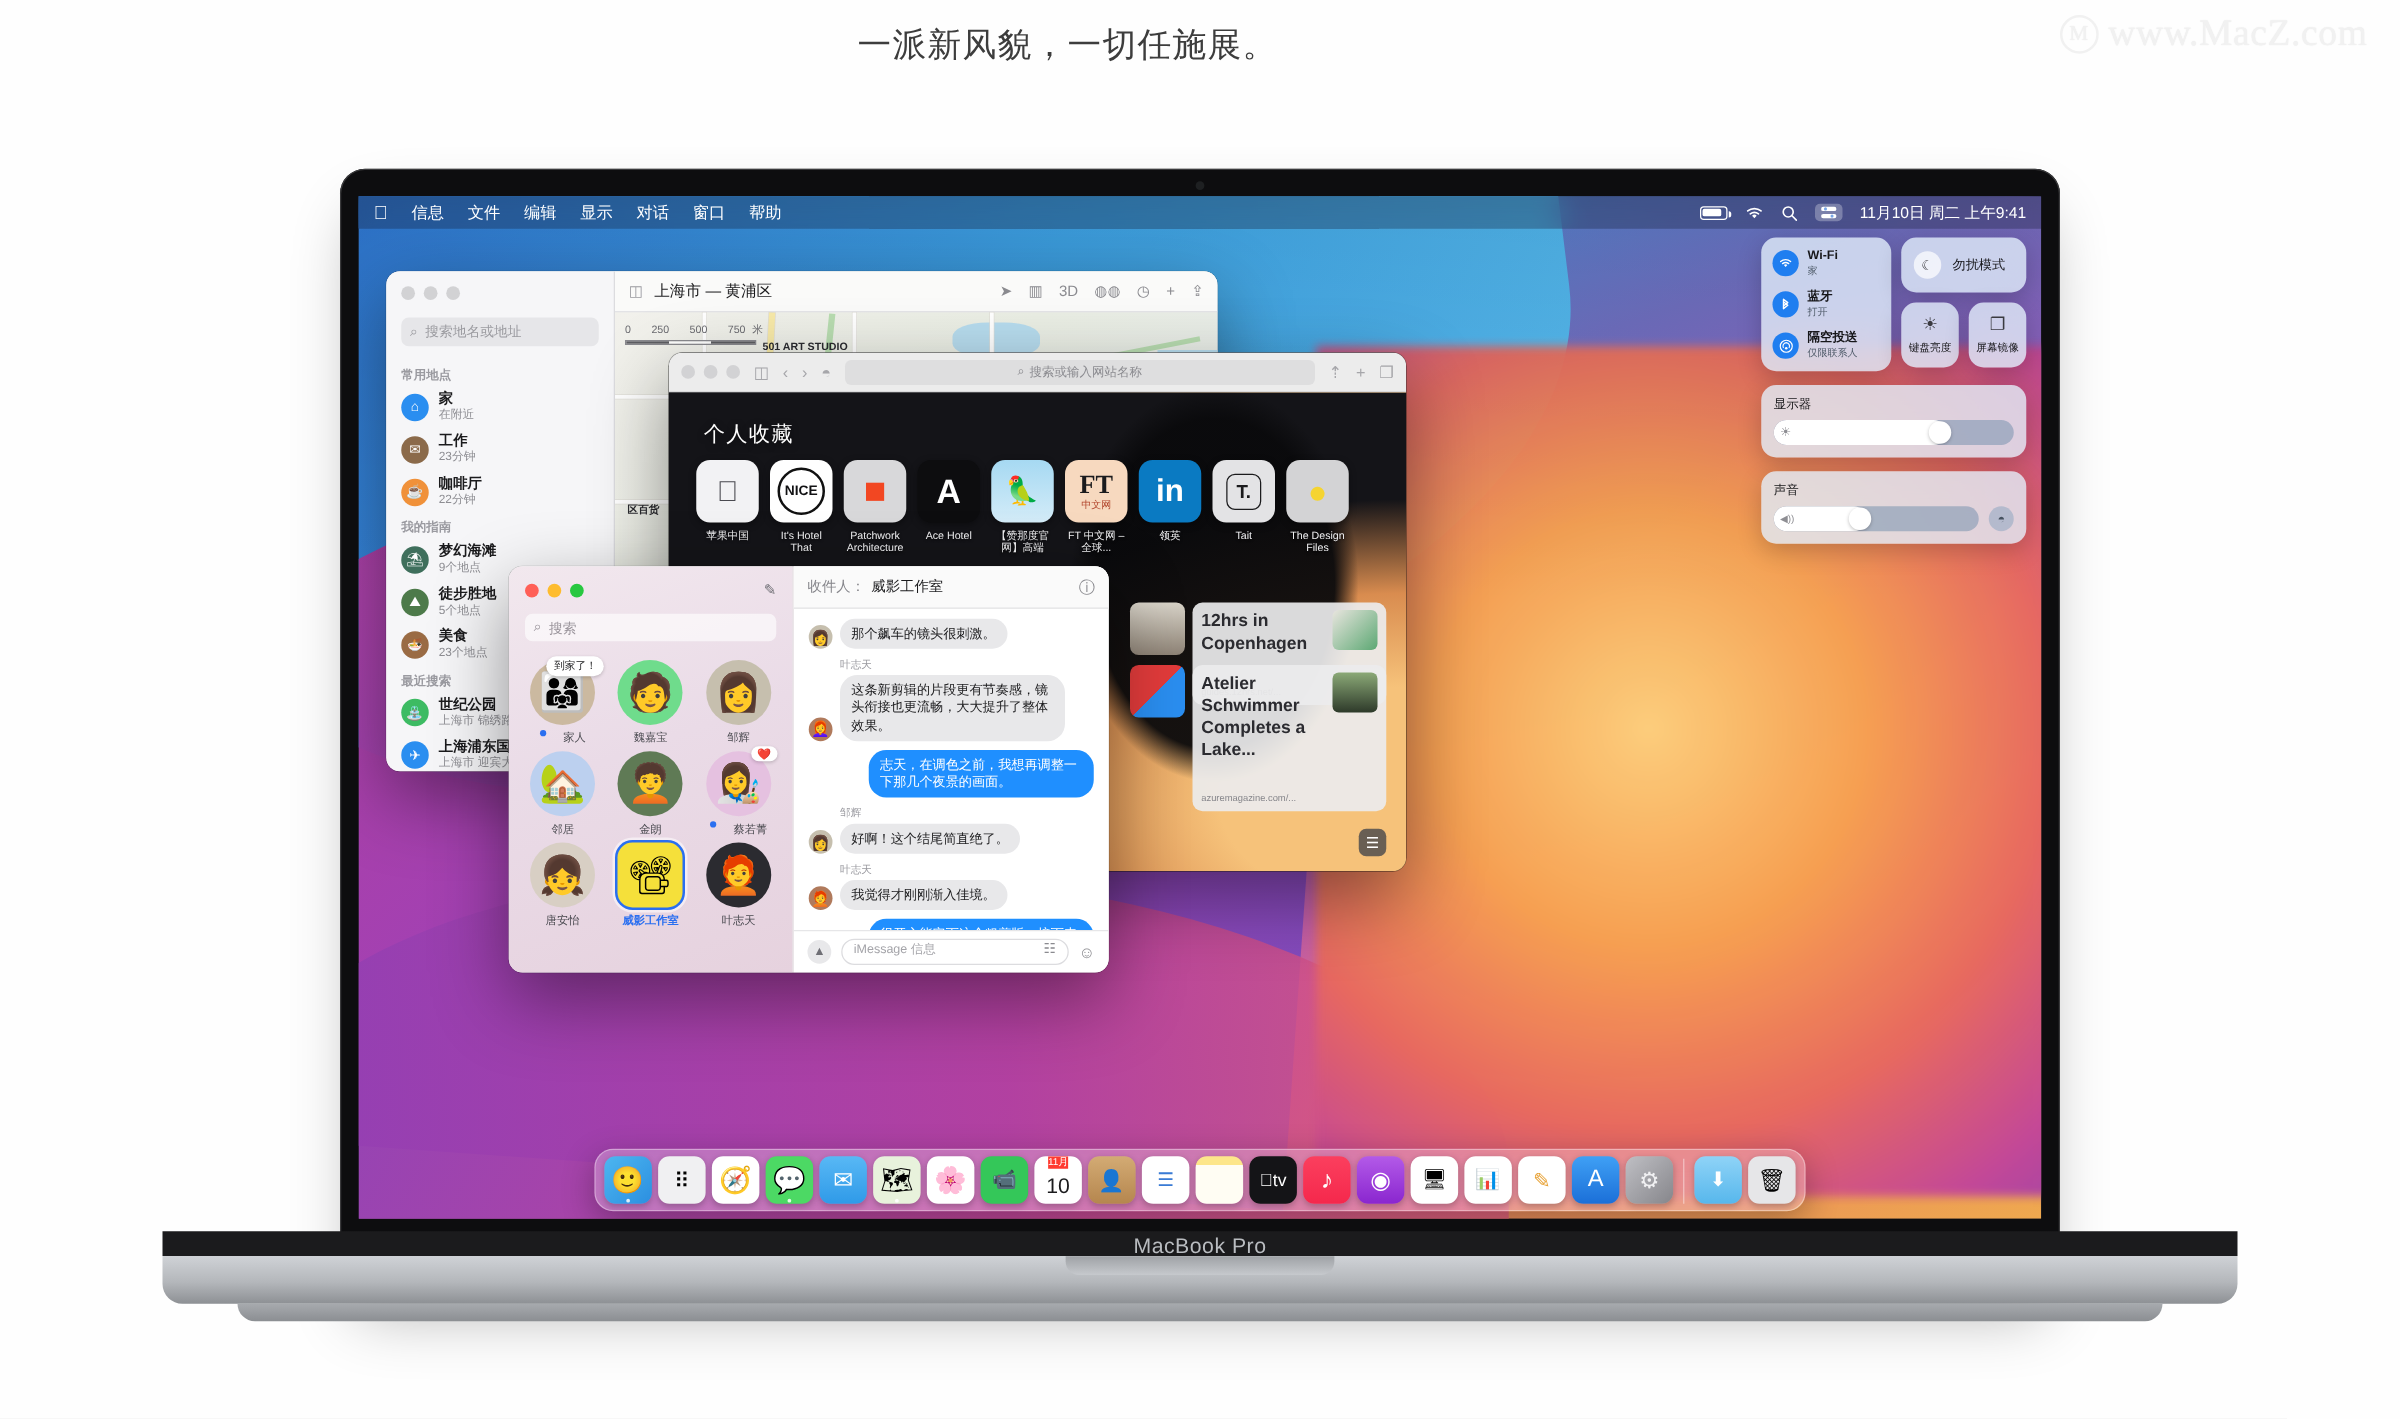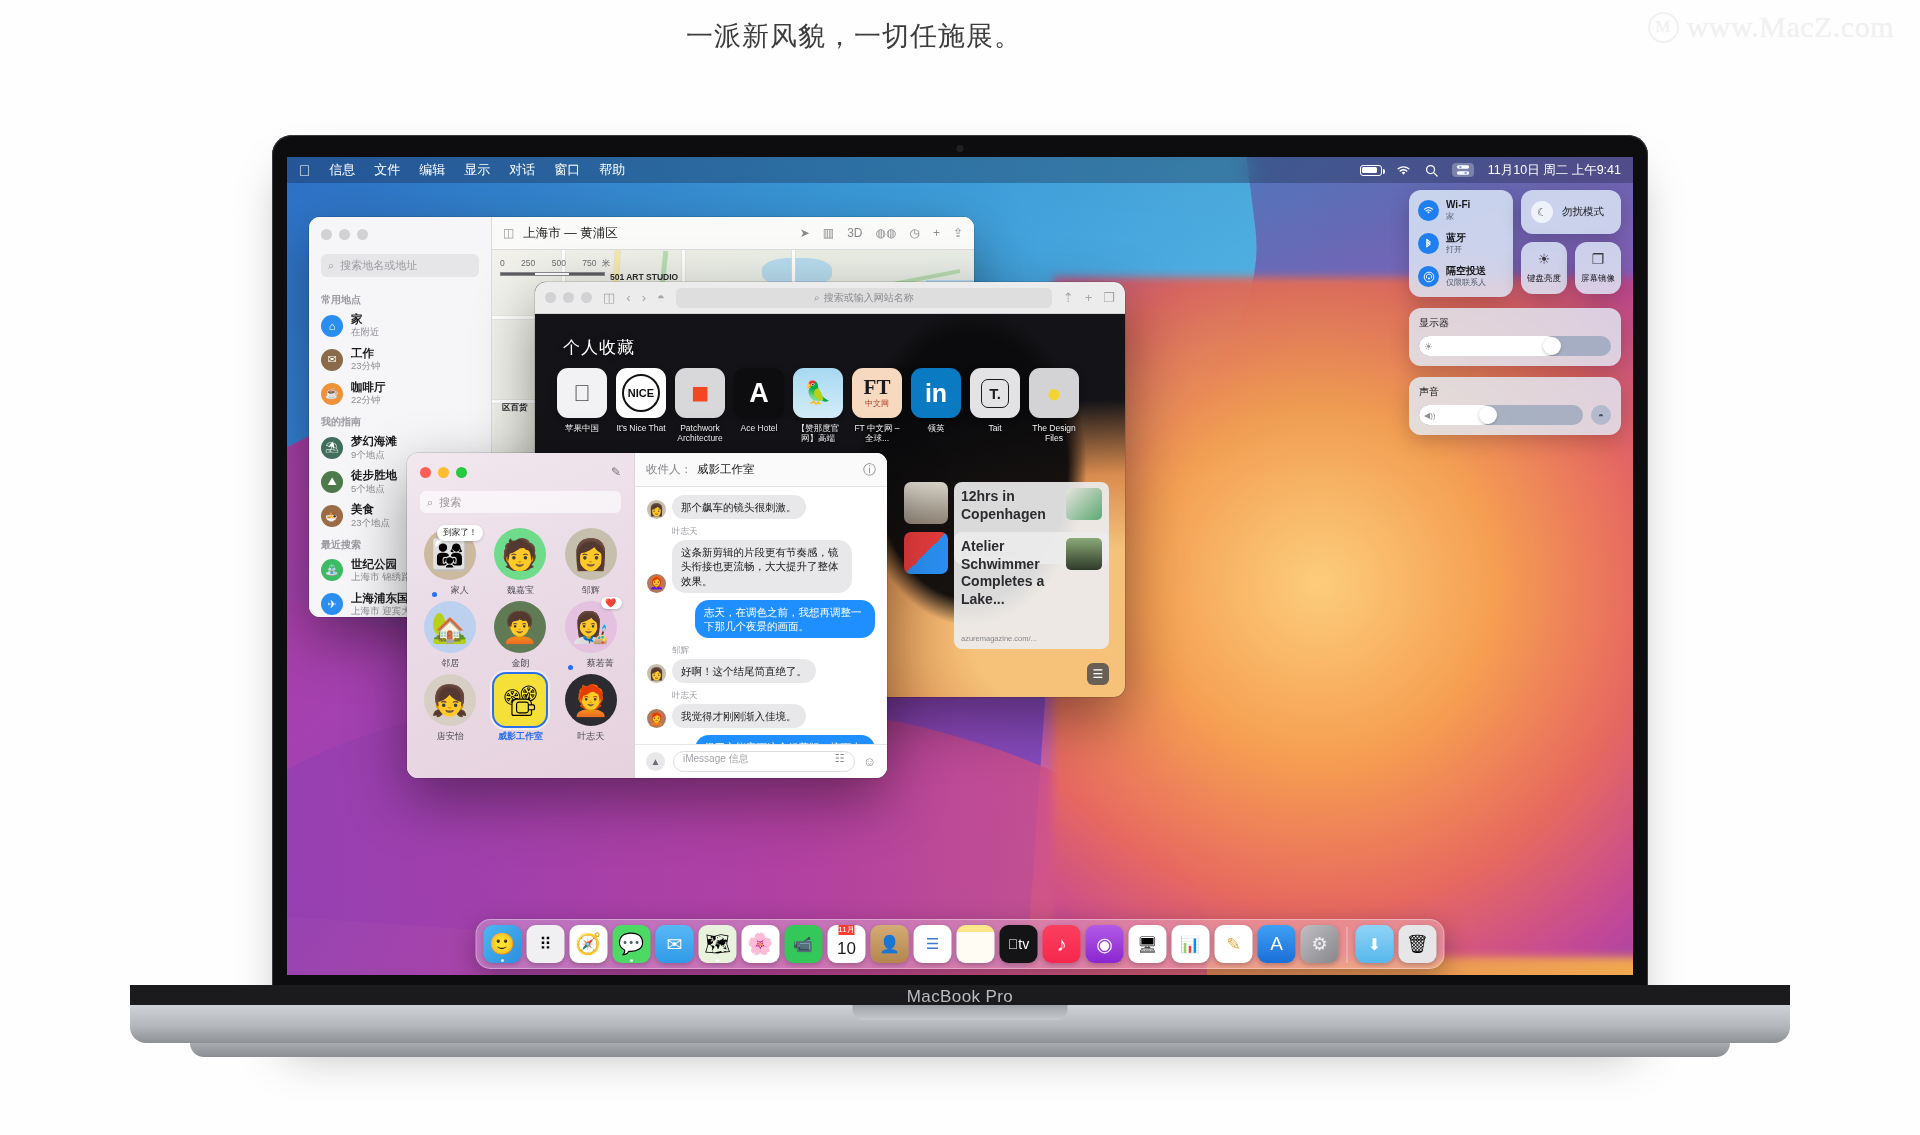--- a/index.html
+++ b/index.html
@@ -202,21 +202,21 @@
   .ms-side { position:absolute; left:0; top:0; bottom:0; width: 228px;
      background: linear-gradient(160deg,#f2e8ee,#eadbe7 45%,#e6d2de); border-right:.5px solid #dcd3d9; }
   .ms-side-top { height: 38px; display:flex; align-items:center; padding: 0 13px; }
   .ms-search { margin: 0 13px 11px; height: 22px; border-radius: 6px; background: rgba(255,255,255,.62);
      display:flex; align-items:center; gap:6px; padding: 0 7px; font-size: 11px; color:#9a949b; }
   .pins { display:grid; grid-template-columns: repeat(3,1fr); gap: 4px 0; padding: 4px 8px; }
   .pin { text-align:center; position:relative; }
   .pin .av { width: 52px; height: 52px; border-radius: 50%; margin: 0 auto; overflow:hidden;
      display:flex; align-items:center; justify-content:center; font-size: 30px; }
   .pin.sel .av { border-radius: 12px; background:#2a6ff0; box-shadow: 0 0 0 2px #2a6ff0, 0 0 0 4px rgba(255,255,255,.55); }
-  .pin .nm { margin-top: 4px; font-size: 9px; color:#4a4a50; display:flex; align-items:flex-end; justify-content:center; gap:14px; }
+  .pin .nm { margin-top: 4px; font-size: 9px; color:#4a4a50; display:flex; align-items:flex-start; justify-content:center; gap:14px; }
   .pin.sel .nm { color:#2a6ff0; font-weight:600; }
   .dot { width: 5px; height: 5px; border-radius:50%; background:#2a6ff0; display:inline-block; }
   .bubble-tag { position:absolute; right: 2px; top: -3px; background:#fff; border-radius: 9px;
      font-size: 8.5px; padding: 2px 6px; box-shadow: 0 1px 3px rgba(0,0,0,.2); color:#1b1b1d; white-space:nowrap; }
   .heart-tag { position:absolute; right: 4px; top: -4px; background:#fff; border-radius: 9px;
      font-size: 9px; padding: 1px 5px; box-shadow: 0 1px 3px rgba(0,0,0,.2); }
   .ms-main { position:absolute; left:228px; top:0; right:0; bottom:0; background:#fff; display:flex; flex-direction:column; }
   .ms-head { height: 34px; border-bottom:.5px solid #e2e2e4; display:flex; align-items:center;
      padding: 0 11px; font-size: 11.5px; color:#1b1b1d; background: rgba(250,250,250,.95); }
   .ms-head .to { color:#86868b; margin-right: 5px; }
@@ -535,21 +535,21 @@
               <div class="fav">
                 <div class="tile" style="background:#f2f2f4;color:#4a4a50">
                     <span></span>
                   </div>
                 <div class="nm">苹果中国</div>
               </div>
               <div class="fav">
                 <div class="tile" style="background:#ffffff;color:#111113">
                   <span style="font-size:11px;border:2px solid #111;border-radius:50%;width:38px;height:38px;display:flex;align-items:center;justify-content:center;font-weight:bold">NICE</span>
                 </div>
-                <div class="nm">It's Nice That</div>
+                <div class="nm">It's Hotel That</div>
               </div>
               <div class="fav">
                 <div class="tile" style="background:#d8d8da;color:#f24722">
                     <span style="font-size:30px">■</span>
                   </div>
                 <div class="nm">Patchwork Architecture</div>
               </div>
               <div class="fav">
                 <div class="tile" style="background:#0d0d0f;color:#fff">
                     <span style="font-size:27px;font-weight:bold">A</span>

